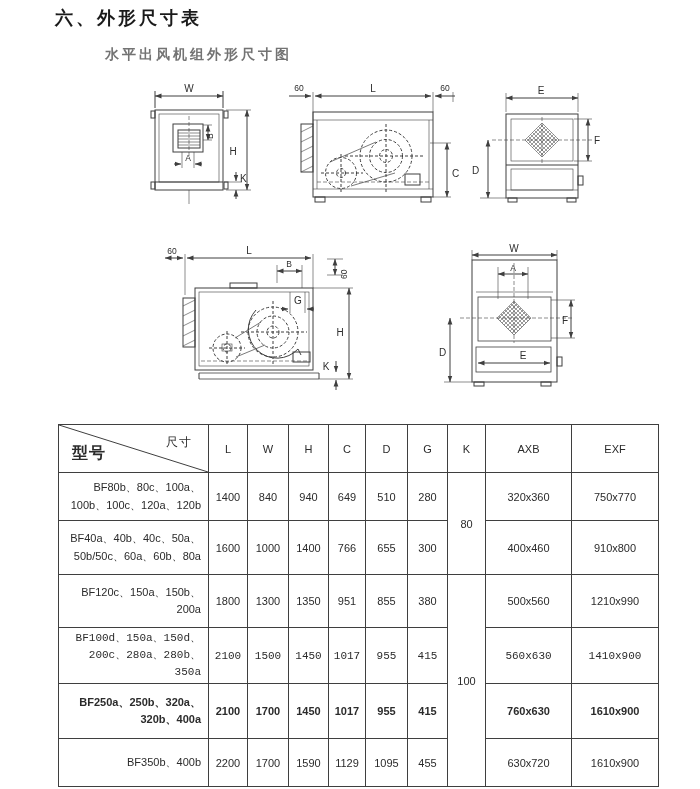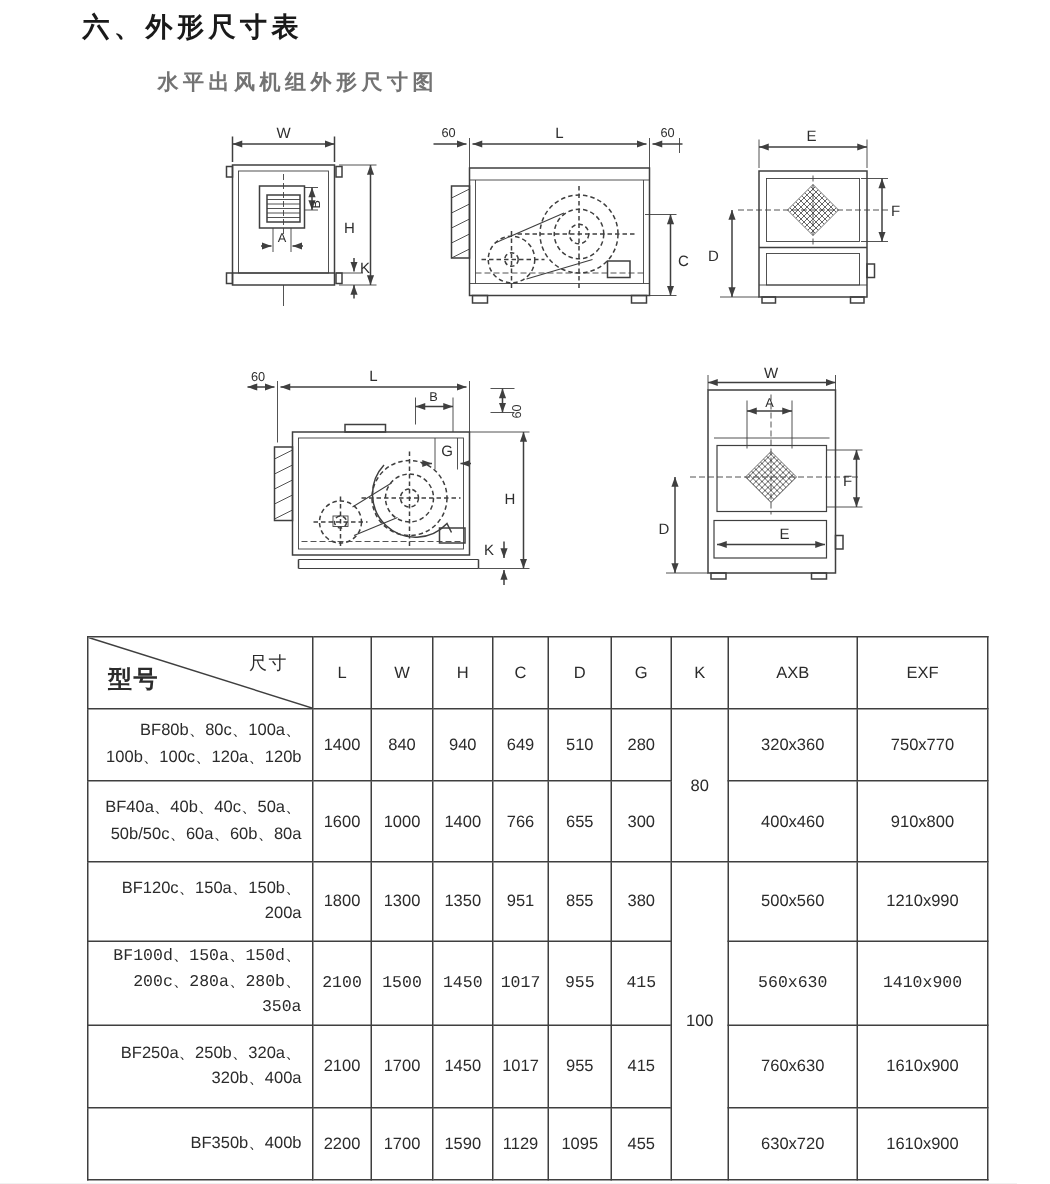--- a/index.html
+++ b/index.html
@@ -11,21 +11,21 @@
   .s2{left:108px;top:211px;}
   .s3{left:55px;top:396px;}
   svg.d{position:absolute;stroke:#3f3f3f;fill:none;stroke-width:1;}
   svg.d text{stroke:none;fill:#2e2e2e;font-size:10px;font-family:"Liberation Sans","DejaVu Sans",sans-serif;}
   svg.d text.dn{font-size:8.5px;}
   .dimtable{position:absolute;left:58px;top:424px;width:600px;border-collapse:collapse;table-layout:fixed;
             font-size:11px;color:#2b2b2b;}
   .dimtable td{border:1px solid #3f3f3f;text-align:center;padding:0;overflow:hidden;}
   .dimtable td.model{text-align:right;padding:2px 7px;line-height:1.55;}
   tr.hr{height:48px;} tr.r1{height:48px;} tr.r2{height:54px;margin-top:19px;} tr.r3{height:53px;}
-  tr.r4{height:54px;font-family:Liberation Mono, monospace;} tr.r5{height:55px;} tr.r6{height:48px;}
+  tr.r4{height:54px;font-family:Liberation Mono, monospace;} tr.r5{height:55px;font-weight:bold;} tr.r6{height:48px;}
   td.corner{position:relative;}
   td.corner svg{position:absolute;left:0;top:0;width:100%;height:100%;}
   td.corner line{stroke:#3f3f3f;stroke-width:1;}
   .c-top{position:absolute;top:9px;right:16px;font-size:12px;letter-spacing:1px;}
   .c-bot{position:absolute;bottom:8px;left:13px;font-size:16px;letter-spacing:1px;font-weight:bold;}
 </style>
 </head>
 <body>
 
 <div class="page">

